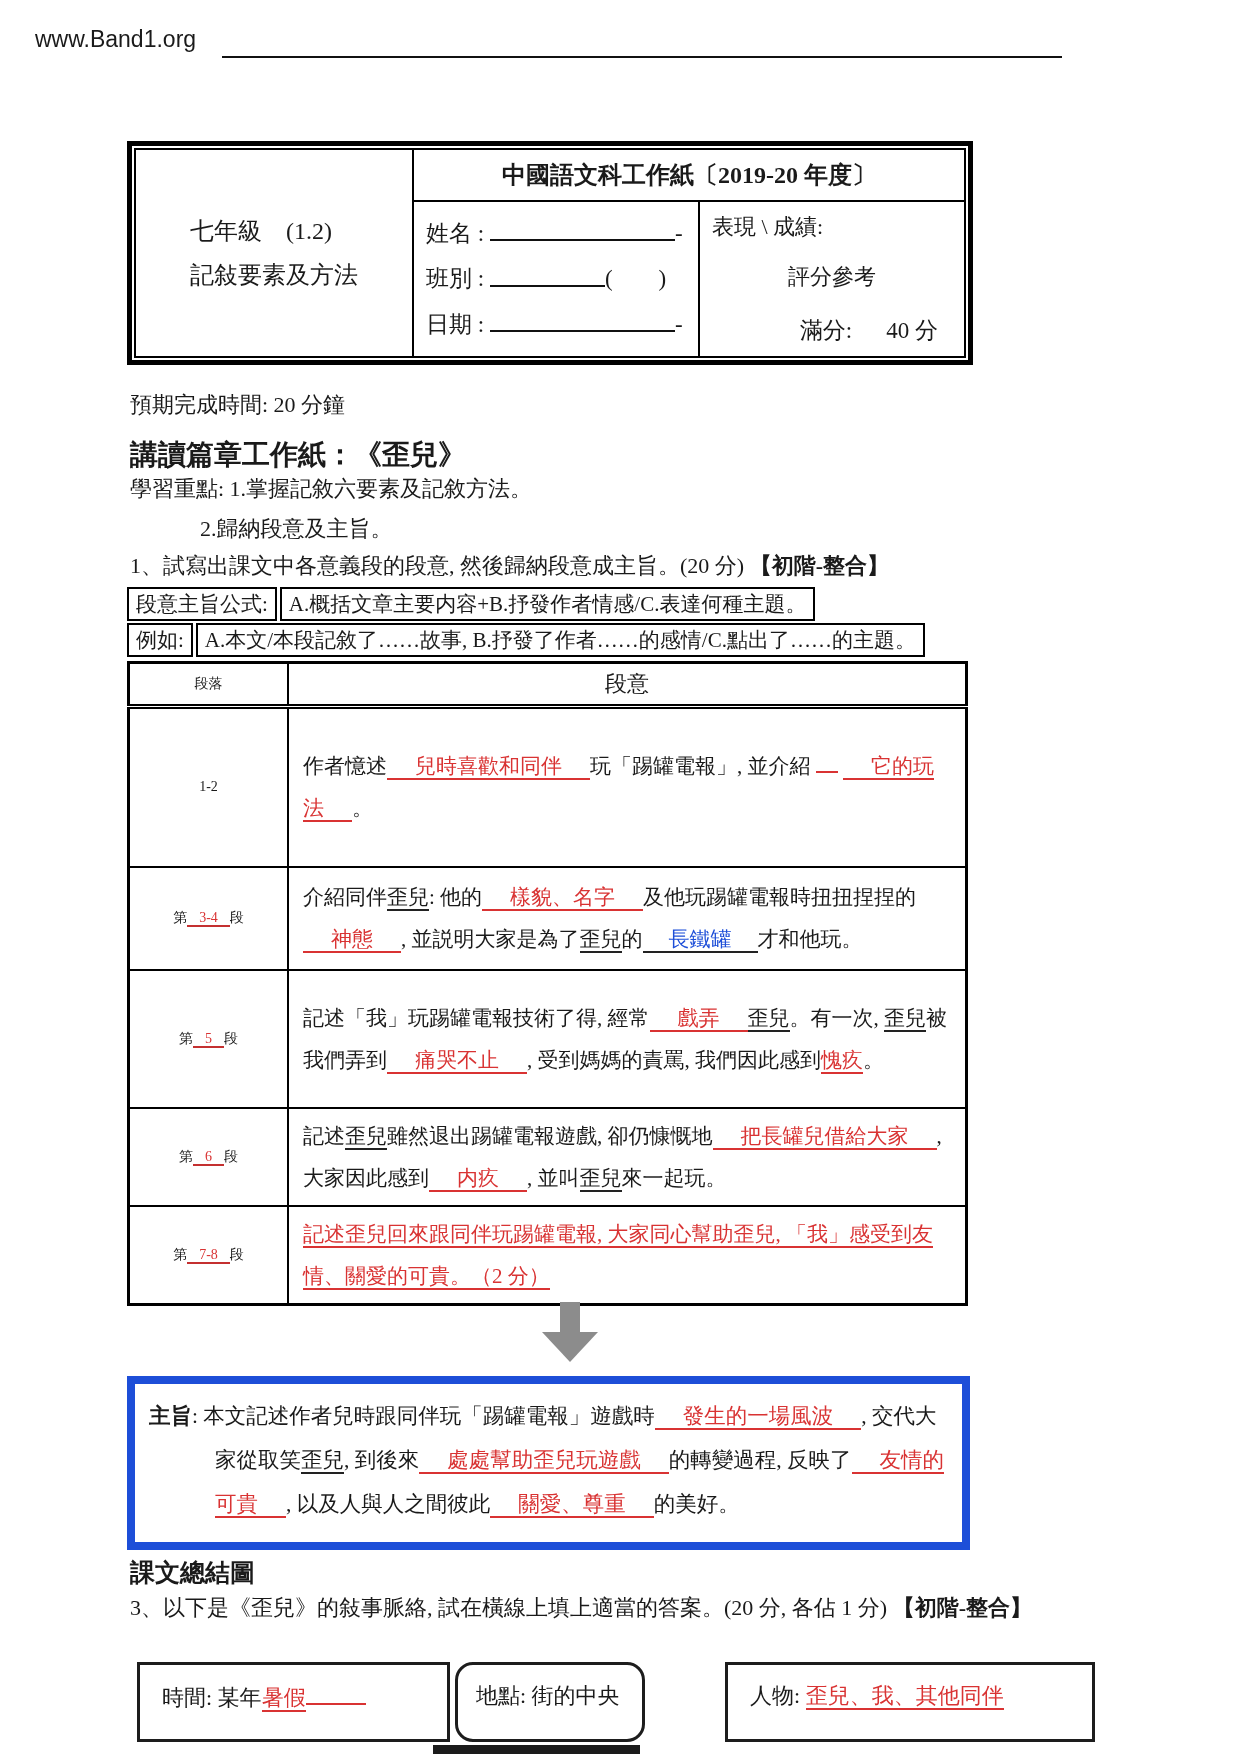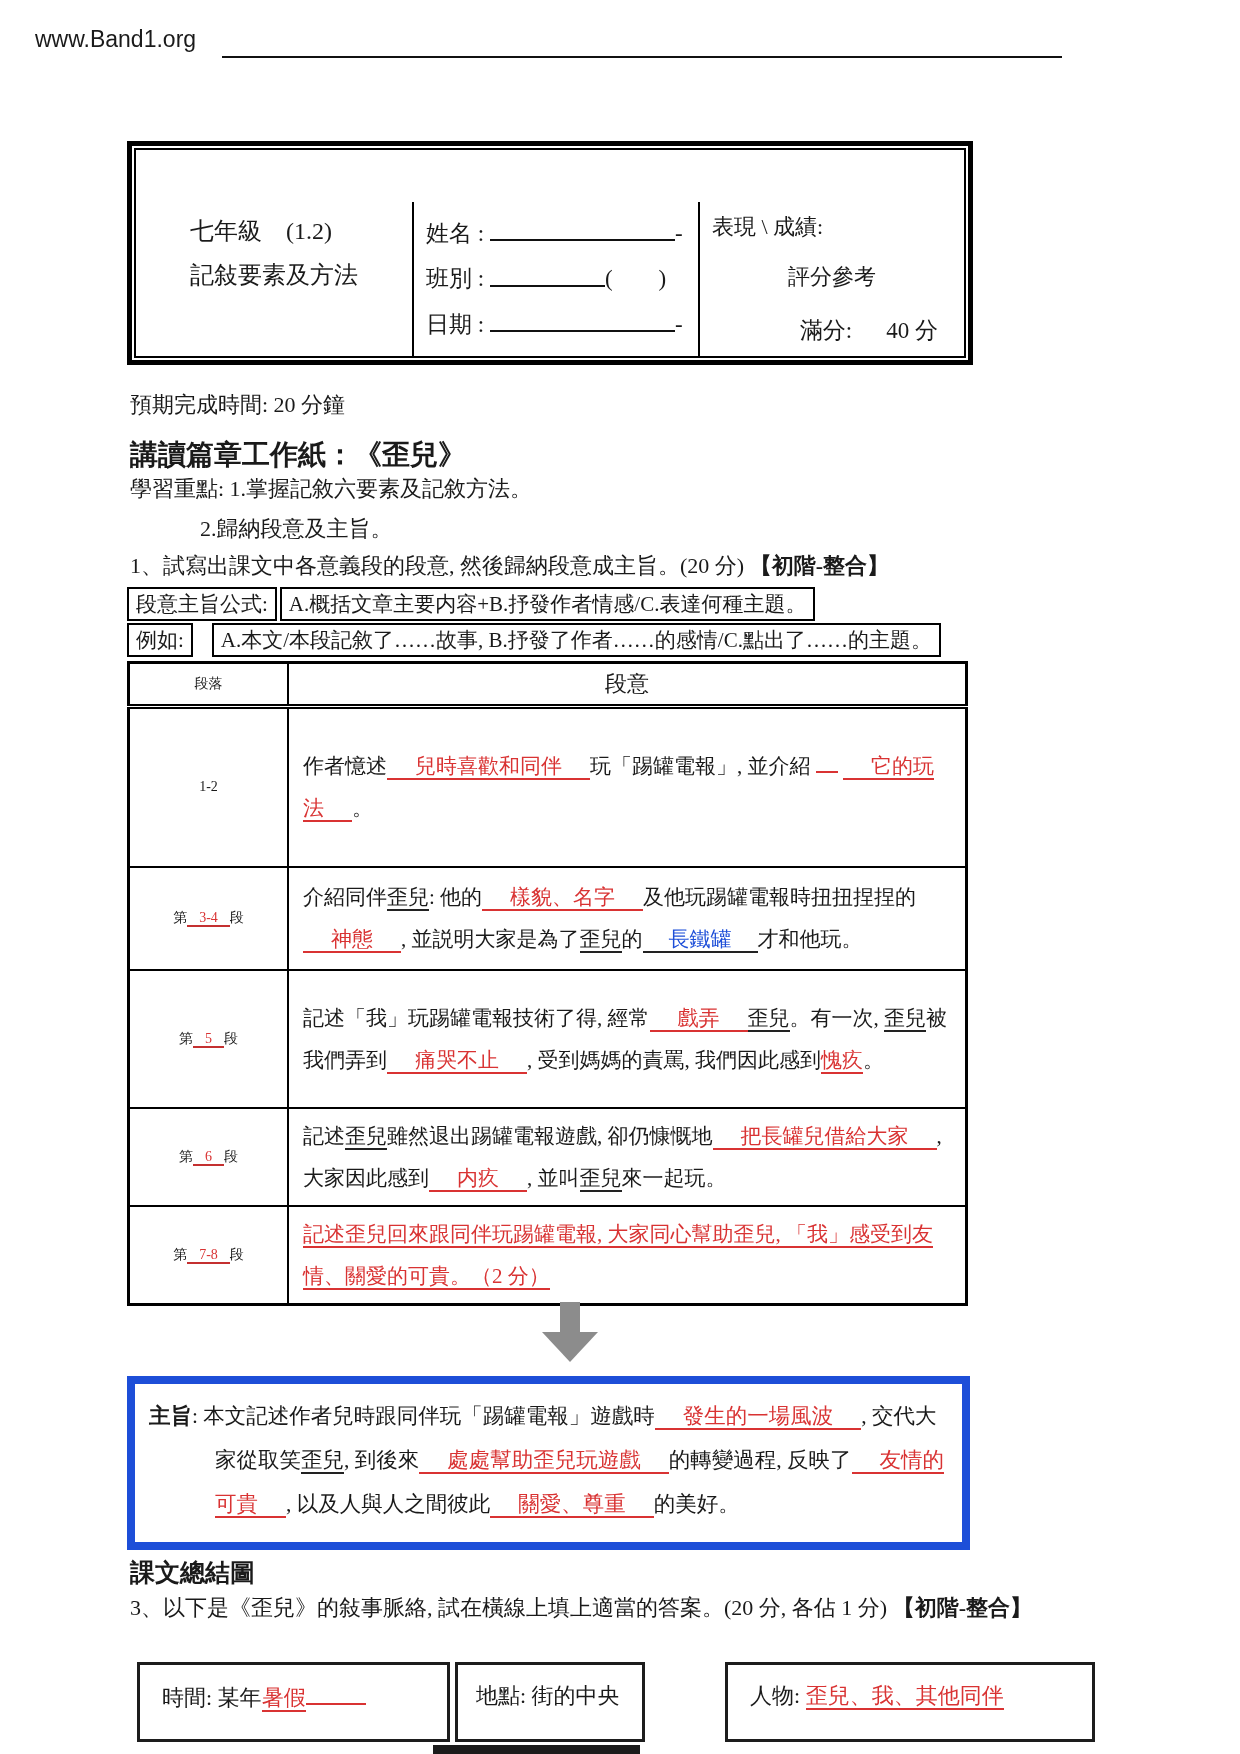--- a/index.html
+++ b/index.html
@@ -35,21 +35,21 @@
   
   #time-note { left:130px; top:390px; font-size:22px; }
   #doc-title { left:130px; top:424px; font-size:28px; font-weight:700;margin-top:12px; }
   #focus1 { left:130px; top:474px; font-size:22px; }
   #focus2 { left:200px; top:514px; font-size:22px; }
   #q1 { left:130px; top:551px; font-size:22px; }
   .tag { font-weight:700; }
 
   
   #formula-row { left:127px; top:587px; display:flex; gap:3px; align-items:stretch; }
-  #example-row { left:127px; top:623px; display:flex; gap:19px; align-items:stretch; }
+  #example-row { left:127px; top:623px; display:flex; gap:3px; align-items:stretch; }
   .fbox { border:2px solid #000; padding:1px 7px; font-size:21px; white-space:nowrap; background:#fff; }
 
   
   #seg-table { left:127px; top:661px; width:841px; border-collapse:collapse; table-layout:fixed; }
   #seg-table, #seg-table td, #seg-table th { border:2px solid #000; }
   #seg-table { border-width:3px; }
   #seg-table th { font-weight:400; font-size:22px; height:38px; border-bottom:5px double #000; }
   #seg-table .c-label { width:155px; text-align:center; font-size:14px; vertical-align:middle; }
   #seg-table .c-text { padding:6px 14px; line-height:2.0; vertical-align:middle; font-size:21px; }
   .h-r1 { height:160px; } .h-r2 { height:103px; } .h-r3 { height:138px; } .h-r4 { height:96px; } .h-r5 { height:78px; }
@@ -72,21 +72,21 @@
                padding:10px 18px 10px 14px; font-size:21.5px; line-height:2.05; }
   #theme-box p { margin:0; padding-left:66px; text-indent:-66px; }
   .theme-label { font-weight:700; }
 
   
   #summary-heading { left:130px; top:1556px; font-size:25px; font-weight:700; }
   #q2 { left:130px; top:1592px; width:907px; font-size:22px; line-height:1.45; }
 
   .flowbox { position:absolute; border:3px solid #1d1d1d; box-sizing:border-box; height:80px; padding:16px 0 0 22px; font-size:22px; background:#fff; }
   #box-time { left:137px; top:1662px; width:313px; }
-  #box-place { left:455px; top:1662px; width:190px; padding-left:18px; }
+  #box-place { left:455px; top:1662px; width:190px; padding-left:18px;border-radius:18px; }
   #box-people { left:725px; top:1662px; width:370px; }
   .tail-r { display:inline-block; width:60px; border-bottom:2px solid #d93333; height:1em; }
 
   #cut-box { left:433px; top:1745px; width:207px; height:9px; background:#1b1b1b; }
 </style>
 </head>
 <body>
 
 <div id="page">
 
@@ -94,20 +94,21 @@
   <div class="abs" id="site-rule"></div>
 
   <div class="abs" id="info-frame">
     <div id="info-inner">
       <div class="cell-grade">
         <div class="grade-lines">
           <span>七年級　(1.2)</span>
           <span>記敍要素及方法</span>
         </div>
       </div>
+      <div class="cell-title">中國語文科工作紙〔2019-20 年度〕</div>
       <div class="cell-fields">
         <div>
           <span>姓名 :</span>
           <span class="u-line w185"></span><span>-</span>
         </div>
         <div>
           <span>班別 :</span>
           <span class="u-line w115"></span><span>(　　)</span>
         </div>
         <div>

